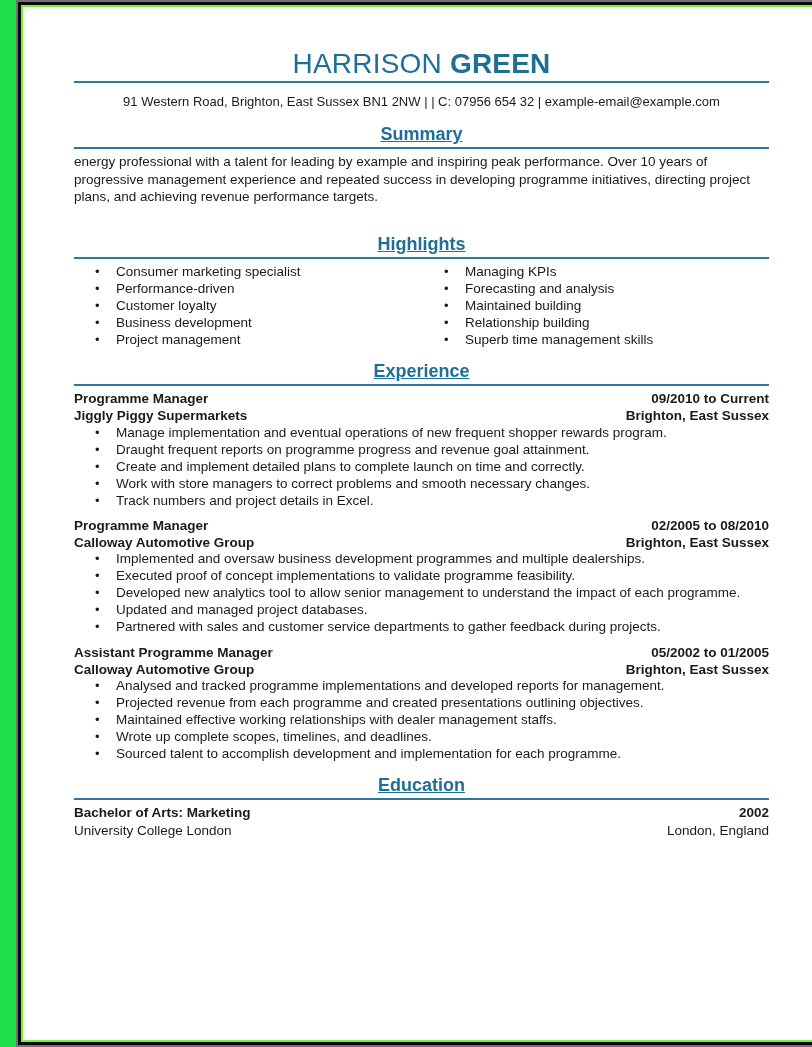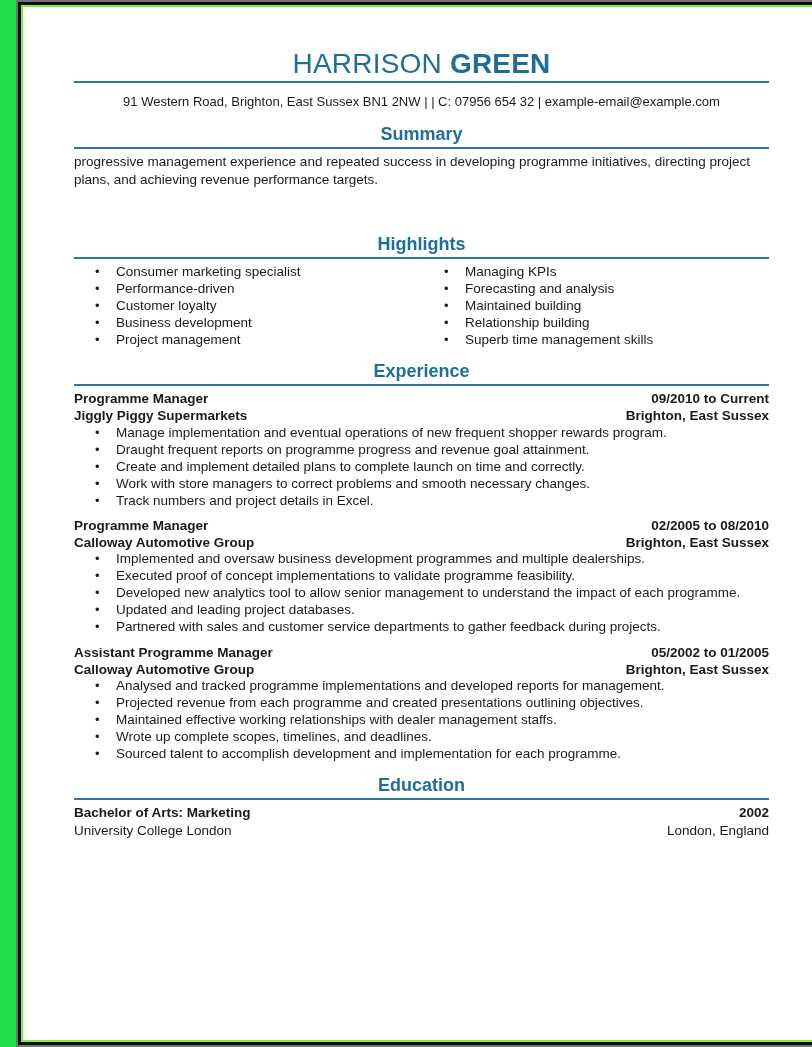--- a/index.html
+++ b/index.html
@@ -10,21 +10,21 @@
     .frame-lime { width: 100%; height: 100%; background: #7cf03a; padding: 2px; }
     .page { width: 100%; height: 100%; background: #ffffff; position: relative; }
 
     .content { position: absolute; left: 51px; top: 0; width: 695px; }
 
     .name { position: absolute; top: 41px; left: 0; width: 695px; text-align: center; font-size: 28px; color: #1f6e96; letter-spacing: 0.2px; }
     .name b { font-weight: bold; }
     .rule { position: absolute; left: 0; width: 695px; height: 2px; background: #2d77a0; }
     .contact { position: absolute; top: 87px; left: 0; width: 695px; text-align: center; font-size: 13px; color: #1a1a1a; }
 
-    .section-title { position: absolute; left: 0; width: 695px; text-align: center; font-size: 18px; font-weight: bold; color: #1f6e96; }
+    .section-title { position: absolute; left: 0; width: 695px; text-align: center; font-size: 18px; font-weight: bold; color: #1f6e96; text-decoration: underline; }
     .para { position: absolute; left: 0; width: 695px; font-size: 13.5px; line-height: 17.5px; color: #1a1a1a; }
 
     .hl-col { position: absolute; list-style: none; }
     .hl-col li, .bullets li { position: relative; padding-left: 0; font-size: 13.5px; line-height: 17px; height: 17px; white-space: nowrap; }
     .bullet-dot { position: absolute; left: -21px; top: 0; font-size: 13px; }
 
     .job-row { position: absolute; left: 0; width: 695px; font-size: 13.5px; font-weight: bold; line-height: 17px; display: flex; justify-content: space-between; align-items: center; }
     .job-row.normal { font-weight: normal; }
     .bullets { position: absolute; left: 42px; list-style: none; }
   </style>
@@ -40,20 +40,21 @@
       <div class="name">
         <span>HARRISON</span>
         <b>GREEN</b>
       </div>
       <div class="rule" style="top:74px;"></div>
       <div class="contact">91 Western Road, Brighton, East Sussex BN1 2NW | | C: 07956 654 32 | example-email@example.com</div>
 
       <div class="section-title" style="top:117px;">Summary</div>
       <div class="rule" style="top:140px;"></div>
       <div class="para" style="top:146px;">
+        <div>energy professional with a talent for leading by example and inspiring peak performance. Over 10 years of</div>
         <div>progressive management experience and repeated success in developing programme initiatives, directing project</div>
         <div>plans, and achieving revenue performance targets.</div>
       </div>
 
       <div class="section-title" style="top:227px;">Highlights</div>
       <div class="rule" style="top:250px;"></div>
       <ul class="hl-col" style="top:256px; left:42px;">
         <li><span class="bullet-dot">•</span><span>Consumer marketing specialist</span></li>
         <li><span class="bullet-dot">•</span><span>Performance-driven</span></li>
         <li><span class="bullet-dot">•</span><span>Customer loyalty</span></li>
@@ -92,21 +93,21 @@
         <span>02/2005 to 08/2010</span>
       </div>
       <div class="job-row" style="top:527px;">
         <span>Calloway Automotive Group</span>
         <span>Brighton, East Sussex</span>
       </div>
       <ul class="bullets" style="top:543px;">
         <li><span class="bullet-dot">•</span><span>Implemented and oversaw business development programmes and multiple dealerships.</span></li>
         <li><span class="bullet-dot">•</span><span>Executed proof of concept implementations to validate programme feasibility.</span></li>
         <li><span class="bullet-dot">•</span><span>Developed new analytics tool to allow senior management to understand the impact of each programme.</span></li>
-        <li><span class="bullet-dot">•</span><span>Updated and leading project databases.</span></li>
+        <li><span class="bullet-dot">•</span><span>Updated and managed project databases.</span></li>
         <li><span class="bullet-dot">•</span><span>Partnered with sales and customer service departments to gather feedback during projects.</span></li>
       </ul>
 
       <div class="job-row" style="top:637px;">
         <span>Assistant Programme Manager</span>
         <span>05/2002 to 01/2005</span>
       </div>
       <div class="job-row" style="top:654px;">
         <span>Calloway Automotive Group</span>
         <span>Brighton, East Sussex</span>

